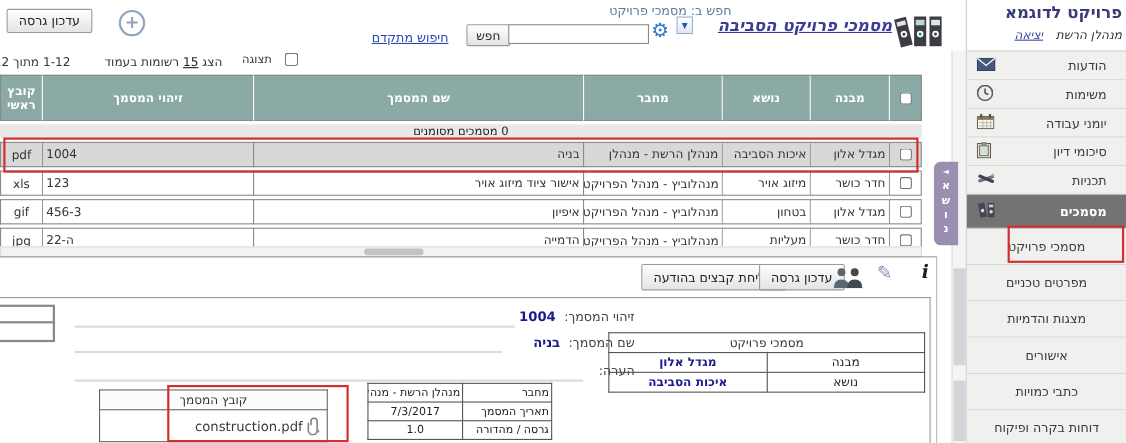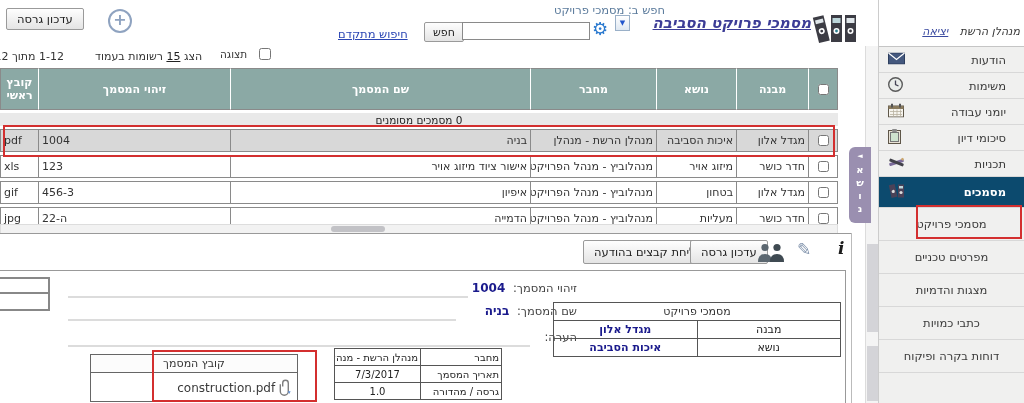--- a/index.html
+++ b/index.html
@@ -24,21 +24,21 @@
   table.list th:first-child{border-right:1px solid #8a8a8a;}
   table.list th:last-child{border-left:1px solid #8a8a8a;}
   table.list td{font-size:11px;height:21px;padding:0 3px;overflow:hidden;white-space:nowrap;}
   tr.summary td{background:#e9e9e9;text-align:center;font-size:10.5px;height:13px;color:#222;border:none;}
   tr.data td{border-top:1px solid #8a8a8a;border-bottom:1px solid #8a8a8a;border-left:1px solid #8a8a8a;background:#fff;}
   tr.data td:first-child{border-right:1px solid #8a8a8a;}
   tr.data.hl td{background:#d8d8d8;}
   td.c-chk,th.c-chk{text-align:center;}
   td.c-txt{text-align:right;}
   td.c-id{text-align:left;}
-  td.c-file{text-align:left;direction:ltr;}
+  td.c-file{text-align:center;direction:ltr;}
   .redbox{border:2px solid #d32f2f;pointer-events:none;z-index:40;}
   
   .hscroll{background:#f2f2f2;border:1px solid #ddd;height:8px;}
   .hthumb{position:absolute;top:1px;height:6px;background:#c2c2c6;border-radius:3px;}
   .vscroll{background:#f4f4f4;border-left:1px solid #dcdcdc;border-right:1px solid #dcdcdc;}
   .vthumb{position:absolute;left:1px;right:1px;background:#d4d4d8;}
   
   .frame-divider{border-top:1px solid #999;}
   .detail-box{border-top:1px solid #999;border-right:1px solid #999;}
   .tool-icon{cursor:pointer;}
@@ -65,21 +65,21 @@
   .side-tab .lts{writing-mode:vertical-rl;text-orientation:upright;font-size:10px;font-weight:bold;letter-spacing:2px;margin-top:4px;}
   
   .sidebar{right:0;top:0;width:146px;height:403px;background:#fff;border-left:1px solid #ccc;box-sizing:border-box;}
   .sb-title{position:absolute;top:2px;right:4px;font-size:15px;font-weight:bold;color:#3b3b78;white-space:nowrap;}
   .sb-user{position:absolute;top:25px;right:4px;direction:rtl;font-size:11px;font-style:italic;color:#333;white-space:nowrap;}
   .sb-user a{color:#3a4aa0;margin-right:8px;}
   .sb-menu{position:absolute;top:46px;left:0;right:0;bottom:0;background:#f0f0ef;border-top:1px solid #c5c5c5;}
   .sb-item{position:relative;border-bottom:1px solid #d8d8d8;background:#f0f0ef;cursor:pointer;}
   .sb-item .lab{position:absolute;right:18px;top:0;bottom:0;display:flex;align-items:center;font-size:11.5px;color:#3a3a3a;}
   .sb-item .ic{position:absolute;left:9px;top:50%;transform:translateY(-50%);}
-  .sb-item.sel{background:#0c4a6e;}
+  .sb-item.sel{background:#737373;}
   .sb-item.sel .lab{color:#fff;font-weight:bold;}
   .sb-sub{border-bottom:1px solid #d8d8d8;display:flex;align-items:center;justify-content:center;font-size:11.5px;color:#3a3a3a;background:#f0f0ef;cursor:pointer;}
   .info-i{font-family:"DejaVu Serif",serif;font-style:italic;font-weight:bold;font-size:17px;color:#1c1c1c;}
   .pencil{font-size:17px;color:#8294ad;}
 </style>
 </head>
 <body>
 
 <div id="app">
 
@@ -291,20 +291,21 @@
     <div class="vthumb" style="top:198px;height:88px;"></div>
     <div class="vthumb" style="top:300px;height:55px;"></div>
   </div>
 
   <div class="side-tab abs" style="left:849px;top:147px;">
     <span class="arr">◄</span>
     <span class="lts">נושא</span>
   </div>
 
   <div class="sidebar abs">
+    <div class="sb-title">פרויקט לדוגמא</div>
     <div class="sb-user">
       <span>מנהלן הרשת</span>
       <a class="link">יציאה</a>
     </div>
     <div class="sb-menu">
 
       <div class="sb-item" style="height:25px;">
         <span class="ic">
           <svg width="17" height="12" viewBox="0 0 17 12">
               <rect x="0.5" y="0.5" width="16" height="11" fill="#44587e" stroke="#2e3f5e"></rect>
@@ -377,20 +378,23 @@
       <div class="sb-sub" style="height:32px;">
         <span>מסמכי פרויקט</span>
       </div>
       <div class="sb-sub" style="height:32px;">
         <span>מפרטים טכניים</span>
       </div>
       <div class="sb-sub" style="height:32px;">
         <span>מצגות והדמיות</span>
       </div>
       <div class="sb-sub" style="height:32px;">
+        <span>אישורים</span>
+      </div>
+      <div class="sb-sub" style="height:32px;">
         <span>כתבי כמויות</span>
       </div>
       <div class="sb-sub" style="height:32px;">
         <span>דוחות בקרה ופיקוח</span>
       </div>
 
     </div>
   </div>
 
   <div class="redbox abs" style="left:916px;top:205px;width:102px;height:30px;"></div>

